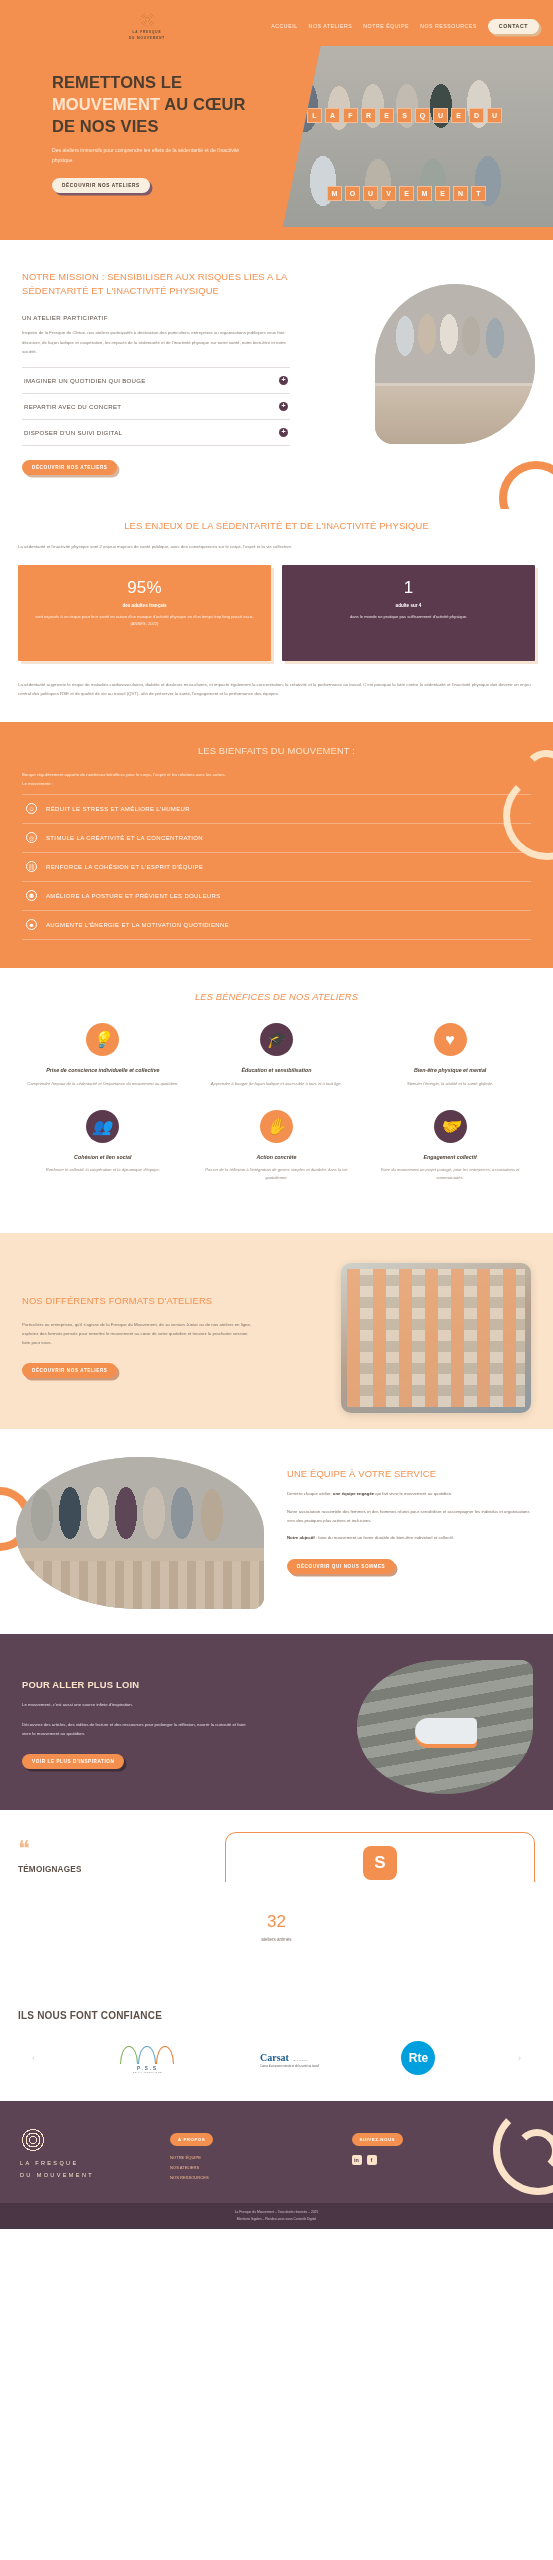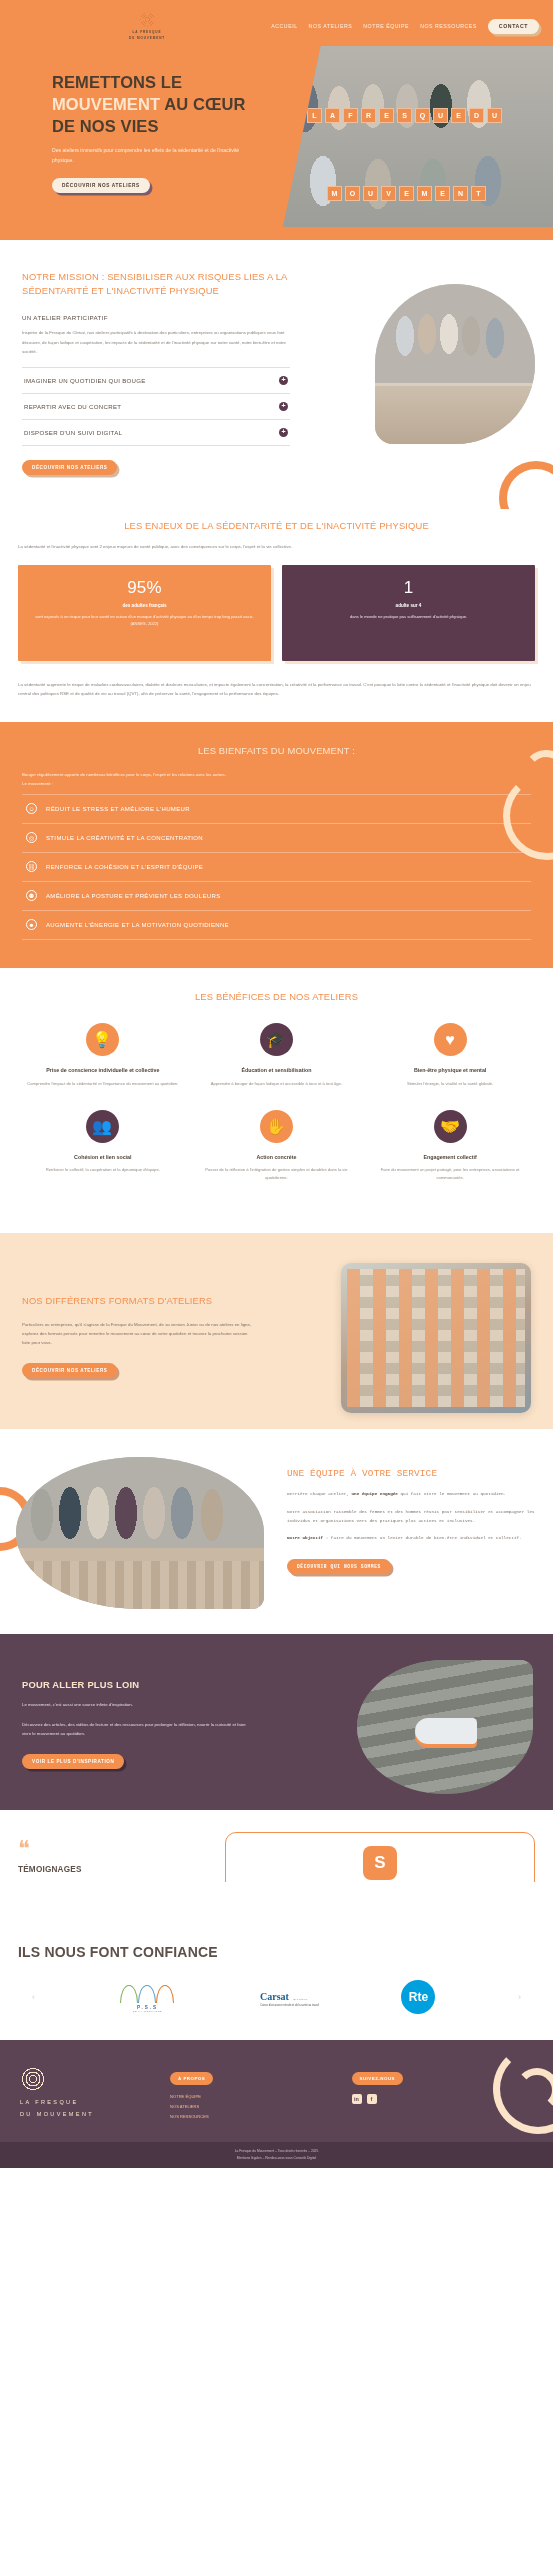--- a/index.html
+++ b/index.html
@@ -116,21 +116,21 @@
      border-bottom:1px solid #ffffff4d; }
   .bf-ico { width:11px; height:11px; border-radius:50%; border:.8px solid #fff;
      display:flex; align-items:center; justify-content:center; font-size:6px; color:#fff; flex:none;}
   .bf-lbl { font-size:6px; letter-spacing:.35px; color:#fff; }
   .swirl-big { position:absolute; right:-44px; top:10px; width:128px; height:128px; }
   .swirl-big i { position:absolute; border:7px solid #fbe3c4; border-radius:50%; }
   .swirl-big i:nth-child(1){ width:88px; height:88px; right:6px; bottom:0; border-top-color:transparent; border-right-color:transparent;}
   .swirl-big i:nth-child(2){ width:46px; height:46px; right:28px; top:18px; border-bottom-color:transparent; border-left-color:transparent;}
 
   
-  .benef { background:#fff; padding:22px 16px 30px; }
+  .benef { background:#fff; padding:22px 16px 30px;font-style:italic; }
   .grid3 { display:flex; flex-wrap:wrap; margin-top:20px; }
   .cell { width:33.33%; padding:0 9px; text-align:center; margin-bottom:22px; }
   .cell-ico { width:33px; height:33px; border-radius:50%; margin:0 auto 10px;
       display:flex; align-items:center; justify-content:center; font-size:16px; color:#fff;}
   .cell-ico.o { background:#f4904f; } .cell-ico.p { background:#5c3a4d; }
   .cell-h { font-size:5.3px; font-weight:700; color:#4f4338; line-height:1.6; }
   .cell-p { font-size:4.15px; line-height:1.85; color:#938981; margin-top:5px; }
 
   
   .formats { position:relative; background:#fbe3c9; padding:61px 22px 46px; overflow:hidden; min-height:196px;}
@@ -142,21 +142,21 @@
   .fmt-photo { position:absolute; right:22px; top:30px; width:190px; height:150px; border-radius:10px;
      background:linear-gradient(160deg,#cfd2cb,#b6a08d 50%,#8d9aa3);
      box-shadow:0 2px 8px #0002; overflow:hidden;}
   .fmt-photo .bits { position:absolute; inset:6px;
      background:
        repeating-linear-gradient(90deg, #f0a673 0 13px, transparent 13px 26px),
        repeating-linear-gradient(0deg, #e8d9c6 0 11px, #c9bca9 11px 22px);
      opacity:.82;}
 
   
-  .equipe { position:relative; background:#fff; padding:30px 24px 34px; overflow:hidden; min-height:205px;font-family:Liberation Mono, monospace;}
+  .equipe { position:relative; background:#fff; padding:30px 24px 34px; overflow:hidden; min-height:205px;}
   .eq-photo { position:absolute; left:16px; top:28px; width:248px; height:152px;
      border-radius:50% 50% 12px 50%/50% 50% 12px 50%;
      background:linear-gradient(165deg,#b4bbc0,#c9b9a5 55%,#8f9ba2); overflow:hidden;}
   .eq-photo .row1 { position:absolute; inset:0;
      background:
        radial-gradient(ellipse 11px 26px at 26px 58px,#a5a59d 0 100%,transparent 100%),
        radial-gradient(ellipse 11px 26px at 54px 56px,#3e4c58 0 100%,transparent 100%),
        radial-gradient(ellipse 11px 26px at 82px 56px,#d7cec2 0 100%,transparent 100%),
        radial-gradient(ellipse 11px 26px at 110px 56px,#5d4756 0 100%,transparent 100%),
        radial-gradient(ellipse 11px 26px at 138px 56px,#c7bdb0 0 100%,transparent 100%),
@@ -196,21 +196,21 @@
   .av { width:34px; height:34px; border-radius:8px; background:#f4904f; color:#fff;
      font-size:17px; font-weight:700; display:flex; align-items:center; justify-content:center; margin:0 auto;}
 
   .counters { display:flex; gap:0; padding:30px 18px 26px; background:#fff;}
   .cnt { flex:1; text-align:center; }
   .cnt-n { color:#f4904f; font-size:17px; }
   .cnt-l { font-size:4.5px; color:#7d7168; margin-top:5px;}
 
   
   .conf { background:#fff; padding:6px 18px 26px;}
-  .conf-h { color:#5c5048; font-size:14px; letter-spacing:.2px;}
+  .conf-h { color:#5c5048; font-size:10px; letter-spacing:.2px;margin-top:36px;}
   .logos { display:flex; align-items:center; justify-content:space-between; margin-top:20px; position:relative; padding:0 14px;}
   .logo-box { height:34px; display:flex; align-items:center; justify-content:center;}
   .pss { display:flex; flex-direction:column; align-items:center; }
   .pss-arcs { width:60px; height:22px; position:relative;}
   .pss-arcs i { position:absolute; bottom:0; width:18px; height:18px; border:1.6px solid #7fae52;
       border-radius:50% 50% 0 0 / 100% 100% 0 0; border-bottom:0;}
   .pss-arcs i:nth-child(1){left:2px;} .pss-arcs i:nth-child(2){left:20px;border-color:#5aa0c9;} .pss-arcs i:nth-child(3){left:38px;border-color:#e0792f;}
   .pss-t { font-size:4.6px; font-weight:700; color:#4b6b8a; letter-spacing:2px; margin-top:2px;}
   .pss-s { font-size:2.4px; color:#8a8079; letter-spacing:.6px; }
   .carsat-t { font-size:10px; font-weight:700; color:#1b5d8f; font-family:"Liberation Serif", serif;}
@@ -464,20 +464,24 @@
   <section class="temoin">
     <div class="quote-mark">❝</div>
     <h2 class="temoin-h">TÉMOIGNAGES</h2>
     <div class="tcard">
       <div class="av">S</div>
 
     </div>
   </section>
 
   <div class="counters">
+    <div class="cnt">
+      <div class="cnt-n">32</div>
+      <div class="cnt-l">ateliers animés</div>
+    </div>
   </div>
 
   <section class="conf">
     <h2 class="conf-h">ILS NOUS FONT CONFIANCE</h2>
     <div class="logos">
       <span class="nav-arrow">‹</span>
       <div class="logo-box">
         <div class="pss">
           <div class="pss-arcs">
               <i></i>

